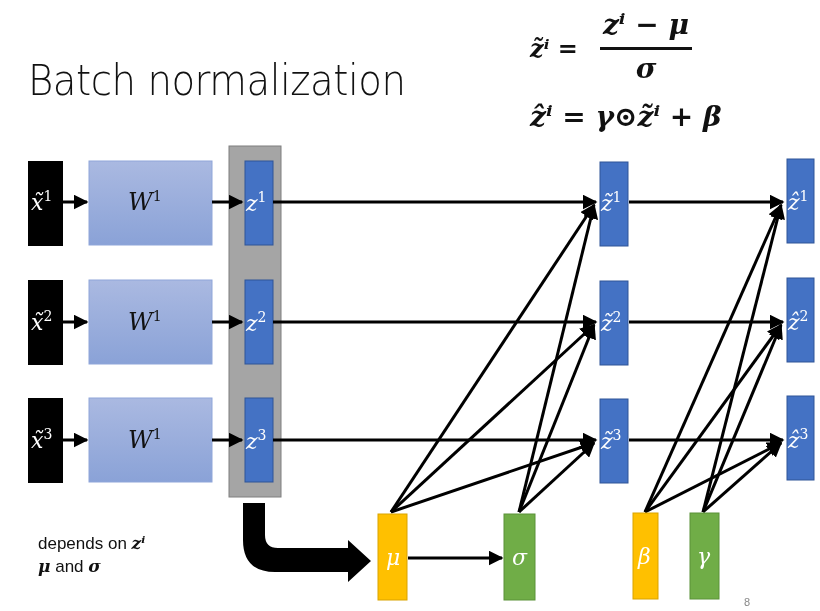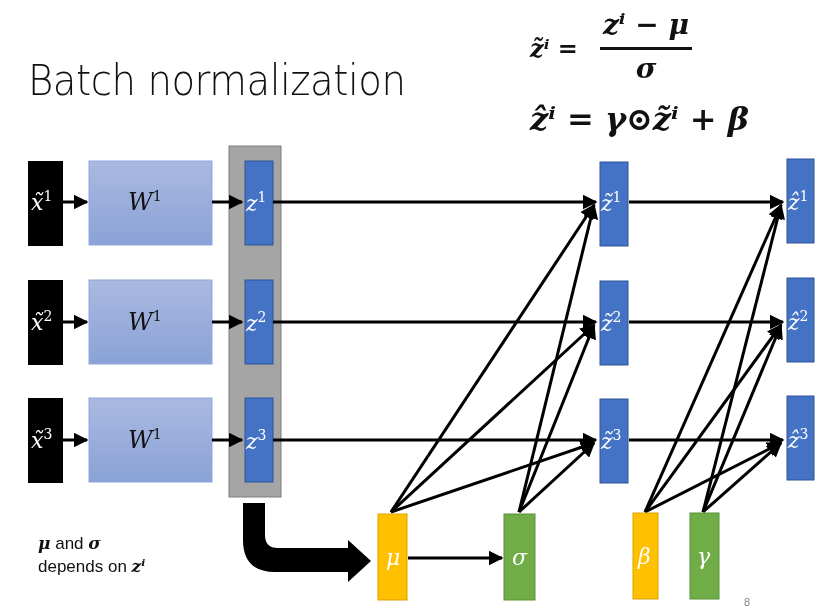--- a/index.html
+++ b/index.html
@@ -4,21 +4,21 @@
 <style>
   html, body { margin:0; padding:0; background:#ffffff; }
   body { width:820px; height:611px; position:relative; overflow:hidden; font-family:"DejaVu Sans", sans-serif; }
   .abs { position:absolute; }
   #title { left:28px; top:56px; font-size:42px; font-weight:300; color:#111; font-family:"DejaVu Sans", sans-serif; letter-spacing:-0.5px; white-space:nowrap; transform:scaleX(0.92); transform-origin:left top; }
   .math { font-family:"DejaVu Serif", serif; font-weight:bold; font-style:italic; color:#111; white-space:nowrap; }
   #f1-lhs { left:530px; top:34px; font-size:24px; }
   #f1-num { left:600px; top:8px; width:92px; text-align:center; font-size:28px; }
   #f1-bar { left:600px; top:47px; width:92px; height:3px; background:#111; }
   #f1-den { left:600px; top:52px; width:92px; text-align:center; font-size:28px; }
-  #f2 { left:530px; top:100px; font-size:32px; }
+  #f2 { left:530px; top:100px; font-size:28px; }
   svg#diagram { position:absolute; left:0; top:0; }
   .lbl { font-family:"DejaVu Serif", serif; font-style:italic; font-size:22px; fill:#fff; }
   .wlbl { font-family:"DejaVu Serif", serif; font-style:italic; font-size:24px; fill:#111; }
   .sup { font-size:14px; font-style:normal; }
   #note { left:38px; top:532px; font-size:17px; color:#111; line-height:22px; font-family:"Liberation Sans", sans-serif; }
   #note b { font-family:"DejaVu Serif", serif; font-style:italic; }
   #pagenum { left:744px; top:596px; font-size:11px; color:#888; font-family:"Liberation Sans", sans-serif; }
 </style>
 </head>
 <body>
@@ -117,17 +117,17 @@
   <text class="lbl" x="512" y="565">σ</text>
   <line x1="408" y1="558" x2="502" y2="558" stroke="#000" stroke-width="3" marker-end="url(#ah)"></line>
 
   <rect x="633" y="513" width="25" height="86" fill="#ffc000" stroke="#d9a300" stroke-width="1"></rect>
   <text class="lbl" x="638" y="564">β</text>
   <rect x="690" y="513" width="29" height="86" fill="#70ad47" stroke="#5a9238" stroke-width="1"></rect>
   <text class="lbl" x="697" y="564">γ</text>
 </svg>
 
 <div id="note" class="abs">
+  <div><span>depends on </span><b>zⁱ</b></div>
   <div><b>μ</b><span> and </span><b>σ</b></div>
-  <div><span>depends on </span><b>zⁱ</b></div>
 </div>
 
 <div id="pagenum" class="abs">8</div>
 
 </body></html>

